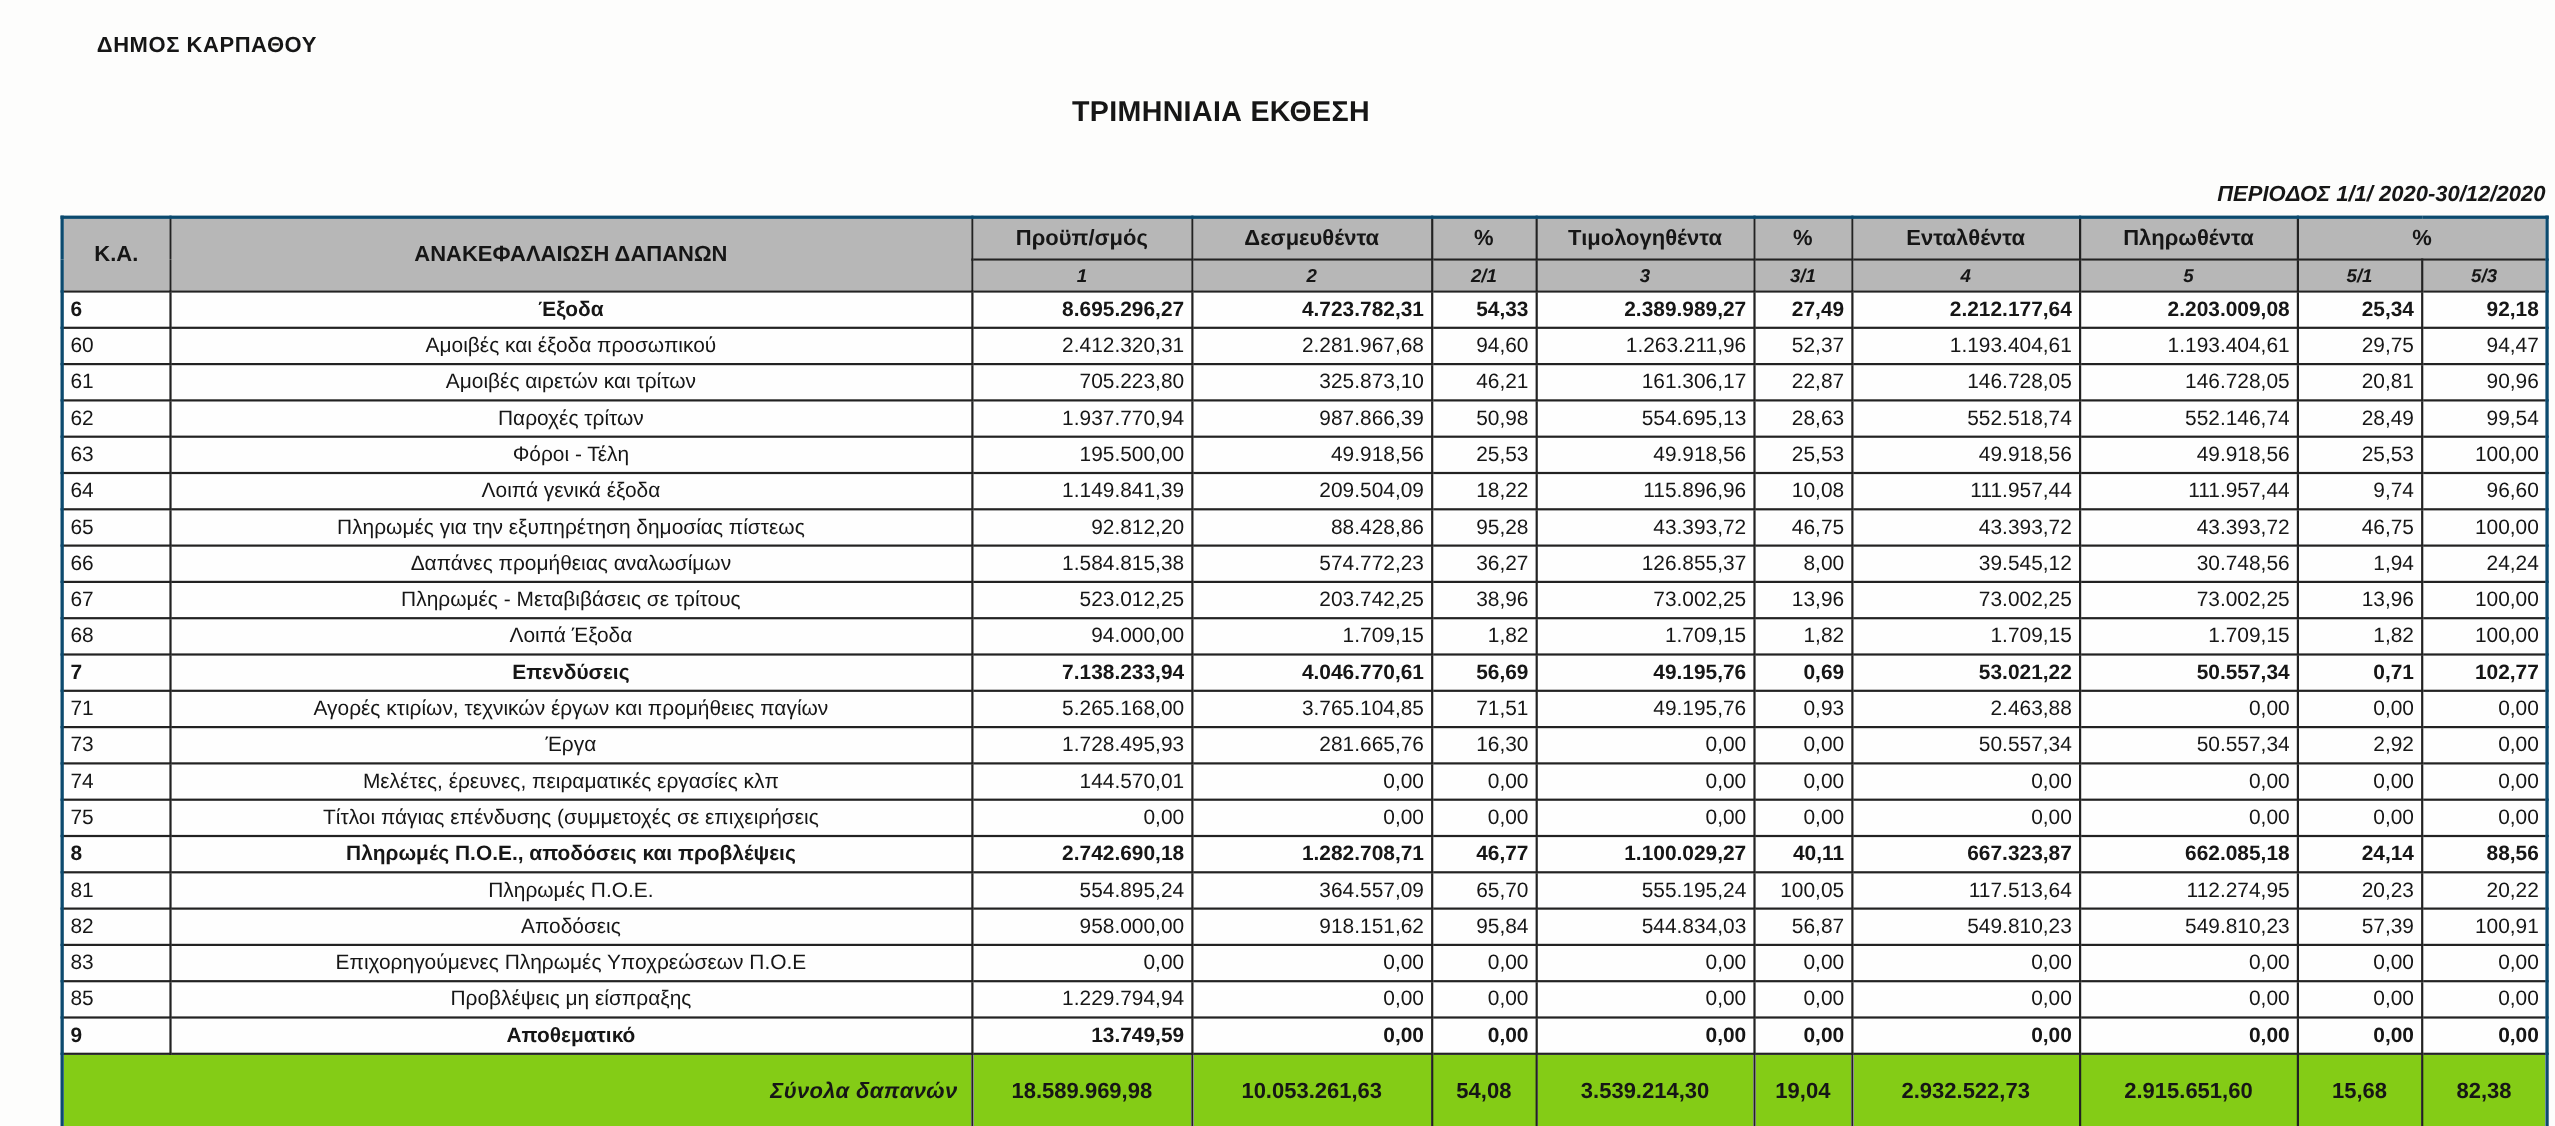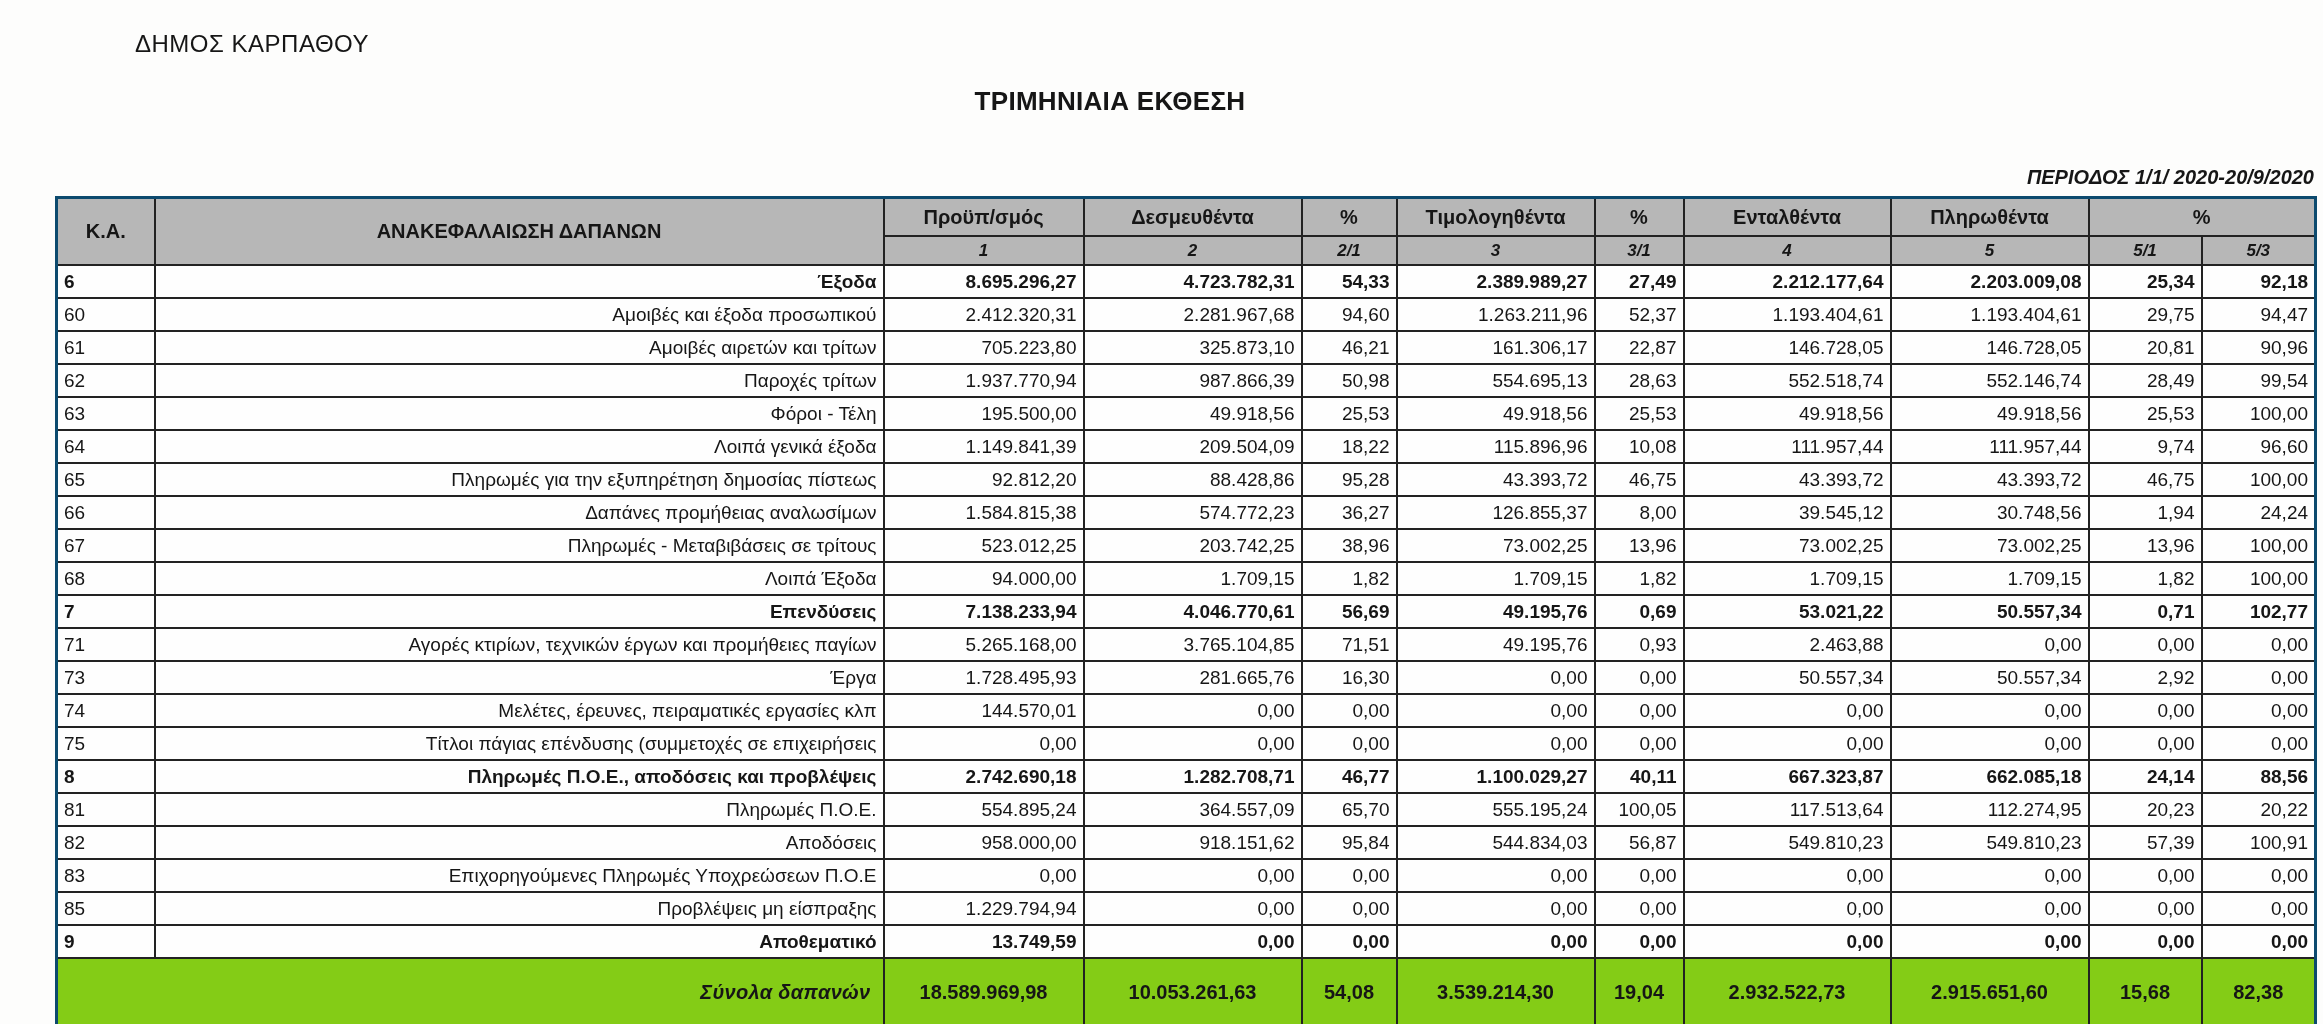--- a/index.html
+++ b/index.html
@@ -4,21 +4,21 @@
 <style>
   html,body{margin:0;padding:0;}
   body{
     width:2323px;height:1024px;position:relative;overflow:hidden;
     background:#fdfdfc;color:#161616;
     font-family:"Liberation Sans", sans-serif;
     -webkit-font-smoothing:antialiased;
   }
   .org-name{
     position:absolute;left:88px;top:30px;
-    font-size:24px;font-weight:normal;letter-spacing:.5px;margin-left:47px;
+    font-size:20px;font-weight:bold;letter-spacing:.5px;
   }
   .titles{
     position:absolute;left:0;top:86px;width:2220px;text-align:center;
     font-weight:bold;
   }
   .title-line1{font-size:26px;letter-spacing:.3px;text-align:center;}
   .title-line2{font-size:26px;margin-top:8px;letter-spacing:.2px;}
   .period{
     position:absolute;top:166px;left:1600px;width:714px;text-align:right;
     font-style:italic;font-weight:600;font-size:20px;
@@ -31,42 +31,42 @@
   .report th,.report td{
     border:2px solid #222;overflow:hidden;white-space:nowrap;
   }
   .report thead th{
     background:#b7b7b7;font-weight:bold;padding:0 4px;
   }
   .hrow1 th{height:36px;font-size:20px;}
   .hrow2 th{height:27px;font-size:17px;font-style:italic;}
   .report tbody td{height:31px;font-size:19px;padding:0 6px;background:#fefefe;}
   td.code{text-align:left;padding-left:9px;}
-  td.desc{text-align:right;padding-left:9px;}
+  td.desc{text-align:center;padding-left:9px;}
   td.num{text-align:right;padding-right:7px;}
   tr.bold td{font-weight:bold;}
   .report tfoot td{
     background:#84cc16;font-weight:bold;height:34px;font-size:20px;
     padding:16px 7px;
   }
   .report tfoot td.tot-label{
     text-align:right;font-style:italic;padding-right:12px;letter-spacing:.3px;
   }
   .report tfoot td.num{text-align:center;}
 </style>
 </head>
 <body>
 
 <div class="org-name">ΔΗΜΟΣ ΚΑΡΠΑΘΟΥ</div>
 
 <div class="titles">
   <div class="title-line1">ΤΡΙΜΗΝΙΑΙΑ ΕΚΘΕΣΗ</div>
 </div>
 
-<div class="period">ΠΕΡΙΟΔΟΣ 1/1/ 2020-20/9/2020</div>
+<div class="period">ΠΕΡΙΟΔΟΣ 1/1/ 2020-30/12/2020</div>
 
 <table class="report">
   <colgroup>
     <col style="width:98px">
     <col style="width:729px">
     <col style="width:200px">
     <col style="width:218px">
     <col style="width:95px">
     <col style="width:198px">
     <col style="width:89px">

